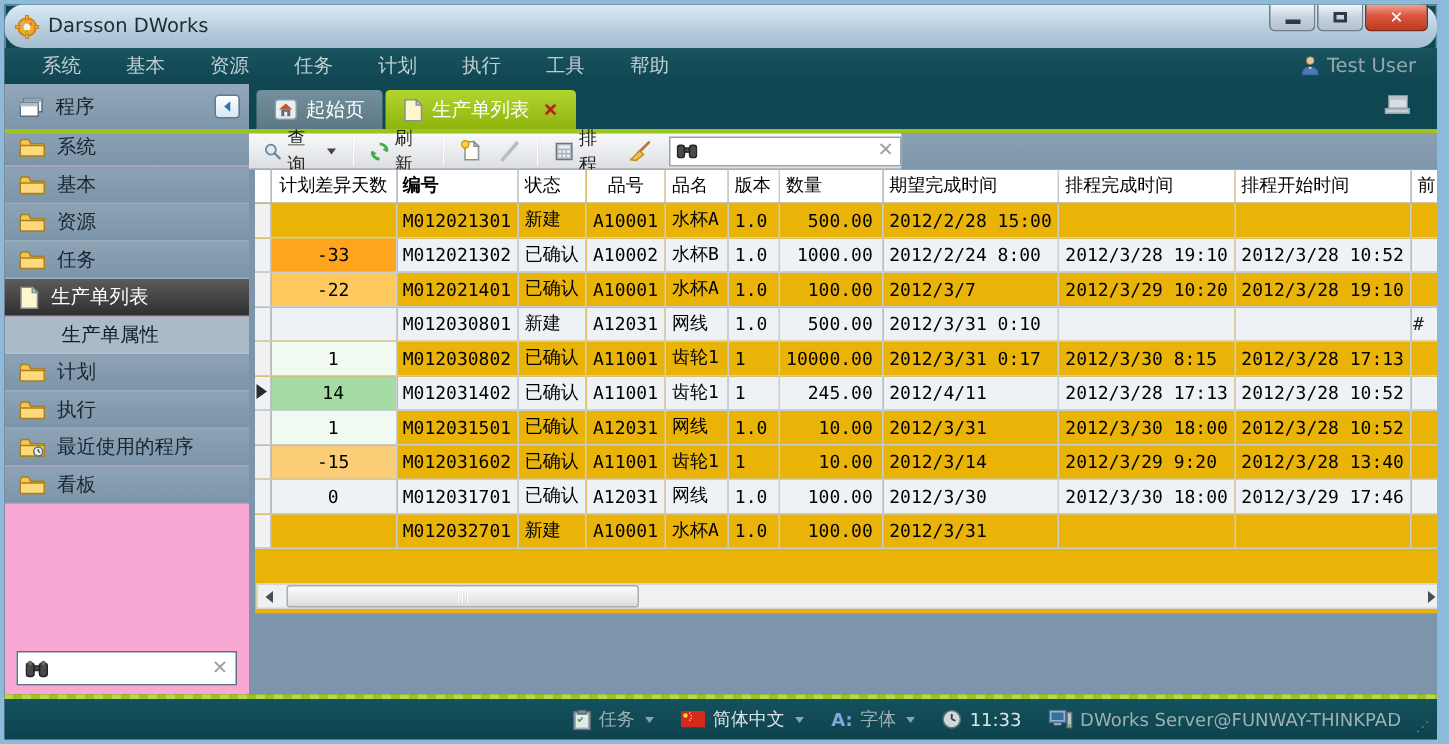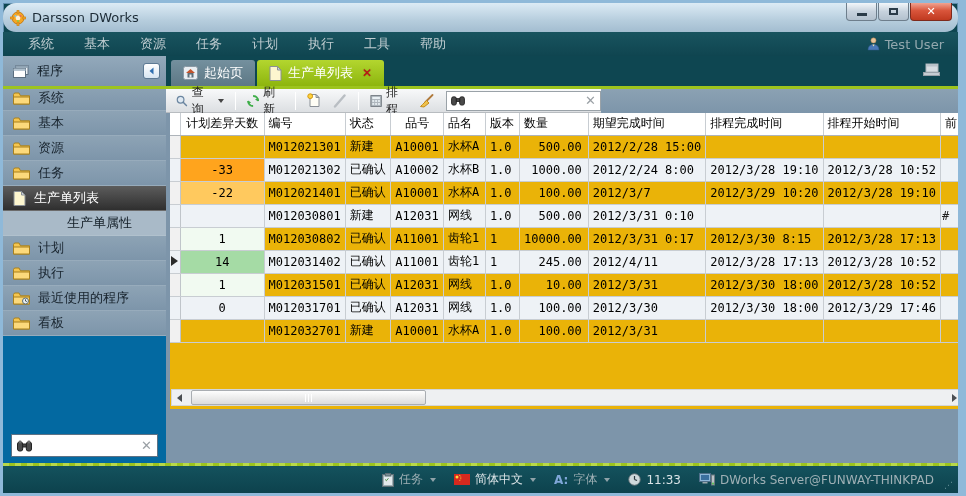--- a/index.html
+++ b/index.html
@@ -41,21 +41,21 @@
     position:absolute; left:0; top:29px; width:955px; height:24px;
     background:linear-gradient(#19545f,#0f4550);
     display:flex; align-items:center; padding-left:10px;
   }
   .menu-item{ color:#c0cdd1; font-size:13px; padding:3px 15px; cursor:default; }
   .menu-user{ margin-left:auto; margin-right:14px; display:flex; align-items:center; gap:5px; color:#93a8ae; font-size:13px;}
 
   
   .sidebar{
     position:absolute; left:0; top:53px; width:163px; height:407px;
-    background:#0369a1; overflow:hidden;
+    background:#f9a8d4; overflow:hidden;
   }
   .sb-header{
     height:30px; display:flex; align-items:center; padding:0 6px 0 10px;
     background:linear-gradient(#93a9bb,#7d95aa); color:#15222c; font-size:13px;
   }
   .sb-header .lbl{ margin-left:8px; flex:1; }
   .sb-collapse{
     width:17px; height:16px; background:linear-gradient(#ffffff,#d8e6f2);
     border:1px solid #5d7purple; border:1px solid #5d7austin; border:1px solid #5d7a94; border-radius:3px;
     display:flex; align-items:center; justify-content:center;
@@ -63,21 +63,21 @@
   .sb-item{
     height:25px; display:flex; align-items:center; padding-left:10px; gap:8px;
     font-size:13px; color:#18242e;
     background:linear-gradient(#8da3b5,#7d95aa);
     border-bottom:1px solid rgba(255,255,255,0.10);
   }
   .sb-item.selected{
     background:linear-gradient(#5c5c5c,#2f2f2f); color:#ffffff;
   }
   .sb-item.subitem{
-    background:#a9bac8; color:#121d26; padding-left:64px;
+    background:#a9bac8; color:#121d26; padding-left:38px;
   }
   .sb-search{
     position:absolute; left:8px; bottom:6px; width:147px; height:23px;
     background:#fff; border:1px solid #5e7285; display:flex; align-items:center; padding:0 5px;
   }
   .sb-search input{ flex:1; border:none; outline:none; font-size:12px; min-width:10px; background:transparent;}
 
   
   .content{ position:absolute; left:163px; top:53px; width:792px; height:407px; background:#7d95aa; }
   .tabstrip{ position:absolute; left:0; top:0; width:100%; height:30px; background:#0e4651; display:flex; align-items:flex-end; padding-left:5px;}
@@ -403,21 +403,21 @@
       </div>
     </div>
     <div class="toolbar-rest"></div>
 
     <div class="grid-area">
       <table class="grid">
         <thead>
             <tr id="grid-head">
               <th style="width: 24px;"></th>
               <th class="c-diff" style="width: 105px;">计划差异天数</th>
-              <th style="width: 80px;">编号</th>
+              <th style="width: 80px; font-weight: bold;">编号</th>
               <th style="width: 50px;">状态</th>
               <th style="width: 55px; text-align: center;">品号</th>
               <th style="width: 55px;">品名</th>
               <th style="width: 43px; margin-top: 36px;">版本</th>
               <th style="width: 65px;">数量</th>
               <th style="width: 100px;">期望完成时间</th>
               <th style="width: 102px;">排程完成时间</th>
               <th style="width: 98px;">排程开始时间</th>
               <th style="width: 10px;">前</th>
             </tr>
@@ -514,20 +514,34 @@
               <td>已确认</td>
               <td>A12031</td>
               <td>网线</td>
               <td>1.0</td>
               <td class="right">10.00</td>
               <td>2012/3/31</td>
               <td>2012/3/30 18:00</td>
               <td>2012/3/28 10:52</td>
               <td></td>
             </tr>
+            <tr>
+              <td class="ind"></td>
+              <td class="center" style="background: rgb(250, 205, 118);">-15</td>
+              <td>M012031602</td>
+              <td>已确认</td>
+              <td>A11001</td>
+              <td>齿轮1</td>
+              <td>1</td>
+              <td class="right">10.00</td>
+              <td>2012/3/14</td>
+              <td>2012/3/29 9:20</td>
+              <td>2012/3/28 13:40</td>
+              <td></td>
+            </tr>
             <tr class="stripe">
               <td class="ind"></td>
               <td class="center">0</td>
               <td>M012031701</td>
               <td>已确认</td>
               <td>A12031</td>
               <td>网线</td>
               <td>1.0</td>
               <td class="right">100.00</td>
               <td>2012/3/30</td>

